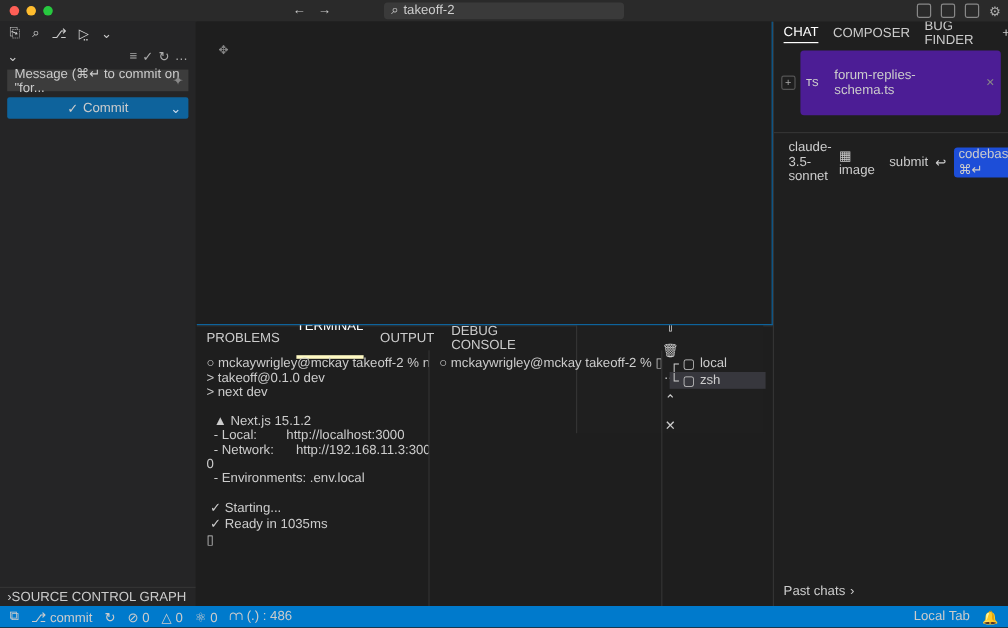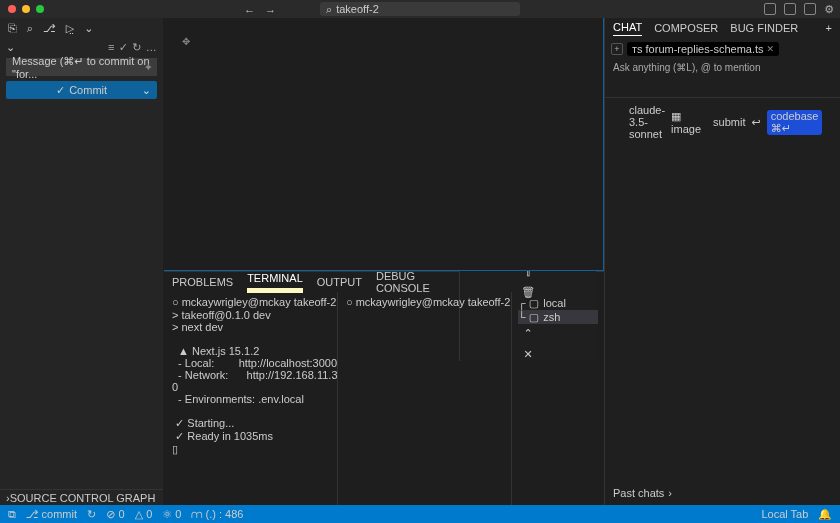--- a/index.html
+++ b/index.html
@@ -21,38 +21,38 @@
 .msgbox .tag{position:absolute;right:4px;color:#888}
 .commitbtn{margin:3px 6px;background:#0e639c;height:18px;display:flex;align-items:center;justify-content:center;gap:4px;color:#fff;font-size:10px;border-radius:2px;position:relative}
 .commitbtn .chev{position:absolute;right:6px;color:#cde}
 .gap{flex:1}
 .graphhdr{height:16px;display:flex;align-items:center;padding:0 6px;color:#ccc;font-size:10px;border-top:1px solid #333}
 .mid{flex:1;display:flex;flex-direction:column;min-width:0}
 .editor{flex:1;position:relative;background:#1e1e1e;border:1px solid #0e639c;border-left:none;border-top:none}
 .cursor4{position:absolute;left:18px;top:18px;font-size:10px;color:#888}
 .panel{height:234px;display:flex;flex-direction:column;background:#1e1e1e;border-top:1px solid #333}
 .ptabs{height:20px;display:flex;align-items:center;padding:0 8px;gap:14px;font-size:10px;color:#999}
-.ptab.active{color:#fff;border-bottom:5px solid #fef9c3;padding-bottom:4px}
+.ptab.active{color:#fff;border-bottom:3px solid #fef9c3;padding-bottom:18px}
 .ptabs .sp{flex:1}
 .ptabs .right{display:flex;align-items:center;gap:8px;color:#aaa}
 .term{flex:1;display:flex;min-height:0}
 .tcol{flex:1;font-family:Menlo,monospace;font-size:10px;color:#ccc;padding:4px 8px;white-space:pre;overflow:hidden;border-right:1px solid #333}
 .tside{width:92px;padding:4px 6px;font-size:10px;color:#ccc}
 .ts-item{display:flex;align-items:center;gap:4px;height:14px}
 .ts-item.sel{background:#37373d}
-.right{width:236px;background:#1f1f1f;display:flex;flex-direction:column;border-left:1px solid #333}
+.right{width:196px;background:#1f1f1f;display:flex;flex-direction:column;border-left:1px solid #333}
 .rtabs{height:20px;display:flex;align-items:center;gap:12px;padding:0 8px;font-size:10px;color:#999}
 .rtab.active{color:#fff;border-bottom:1px solid #fff;padding-bottom:2px}
 .rtabs .sp{flex:1}
 .chip-row{display:flex;align-items:center;gap:4px;padding:4px 6px}
 .plus{width:12px;height:12px;border:1px solid #555;border-radius:2px;display:flex;align-items:center;justify-content:center;font-size:9px;color:#aaa}
-.chip{background:#000000;border-radius:3px;padding:1px 5px;font-size:9px;display:flex;align-items:center;gap:3px;color:#ccc}
+.chip{background:#4c1d95;border-radius:3px;padding:15px 5px;font-size:9px;display:flex;align-items:center;gap:13px;color:#ccc}
 .chip .x{color:#888;font-size:9px}
 .ask{padding:2px 8px;color:#aaa;font-size:10px}
-.meta{display:flex;align-items:center;gap:6px;padding:6px 24px;font-size:9px;color:#888;border-top:1px solid #333;margin-top:22px}
+.meta{display:flex;align-items:center;gap:6px;padding:6px 12px;font-size:9px;color:#888;border-top:1px solid #333;margin-top:10px}
 .meta .sp{flex:1}
 .pill{background:#1d4ed8;border-radius:3px;padding:0 4px}
 .rspace{flex:1}
 .past{padding:6px 8px;font-size:9px;color:#777;display:flex;align-items:center;gap:4px}
 .status{height:18px;background:#007acc;display:flex;align-items:center;padding:0 8px;gap:10px;color:#fff;font-size:10px}
 .status .sp{flex:1}
 .status .seg{display:flex;align-items:center;gap:4px}
 </style>
 </head>
 <body>
@@ -168,21 +168,20 @@
 
     </div>
     <div class="chip-row">
       <div class="plus">+</div>
       <div class="chip">
         <span>ᴛs</span>
         <span>forum-replies-schema.ts</span>
         <span class="x">✕</span>
       </div>
     </div>
-    <div class="ask">Ask anything (⌘L), @ to mention</div>
     <div class="meta">
       <span>claude-3.5-sonnet</span>
       <span>▦ image</span>
       <span class="sp"></span>
       <span>submit</span>
       <span>↩</span>
       <span class="pill">codebase ⌘↵</span>
     </div>
     <div class="rspace"></div>
     <div class="past">

